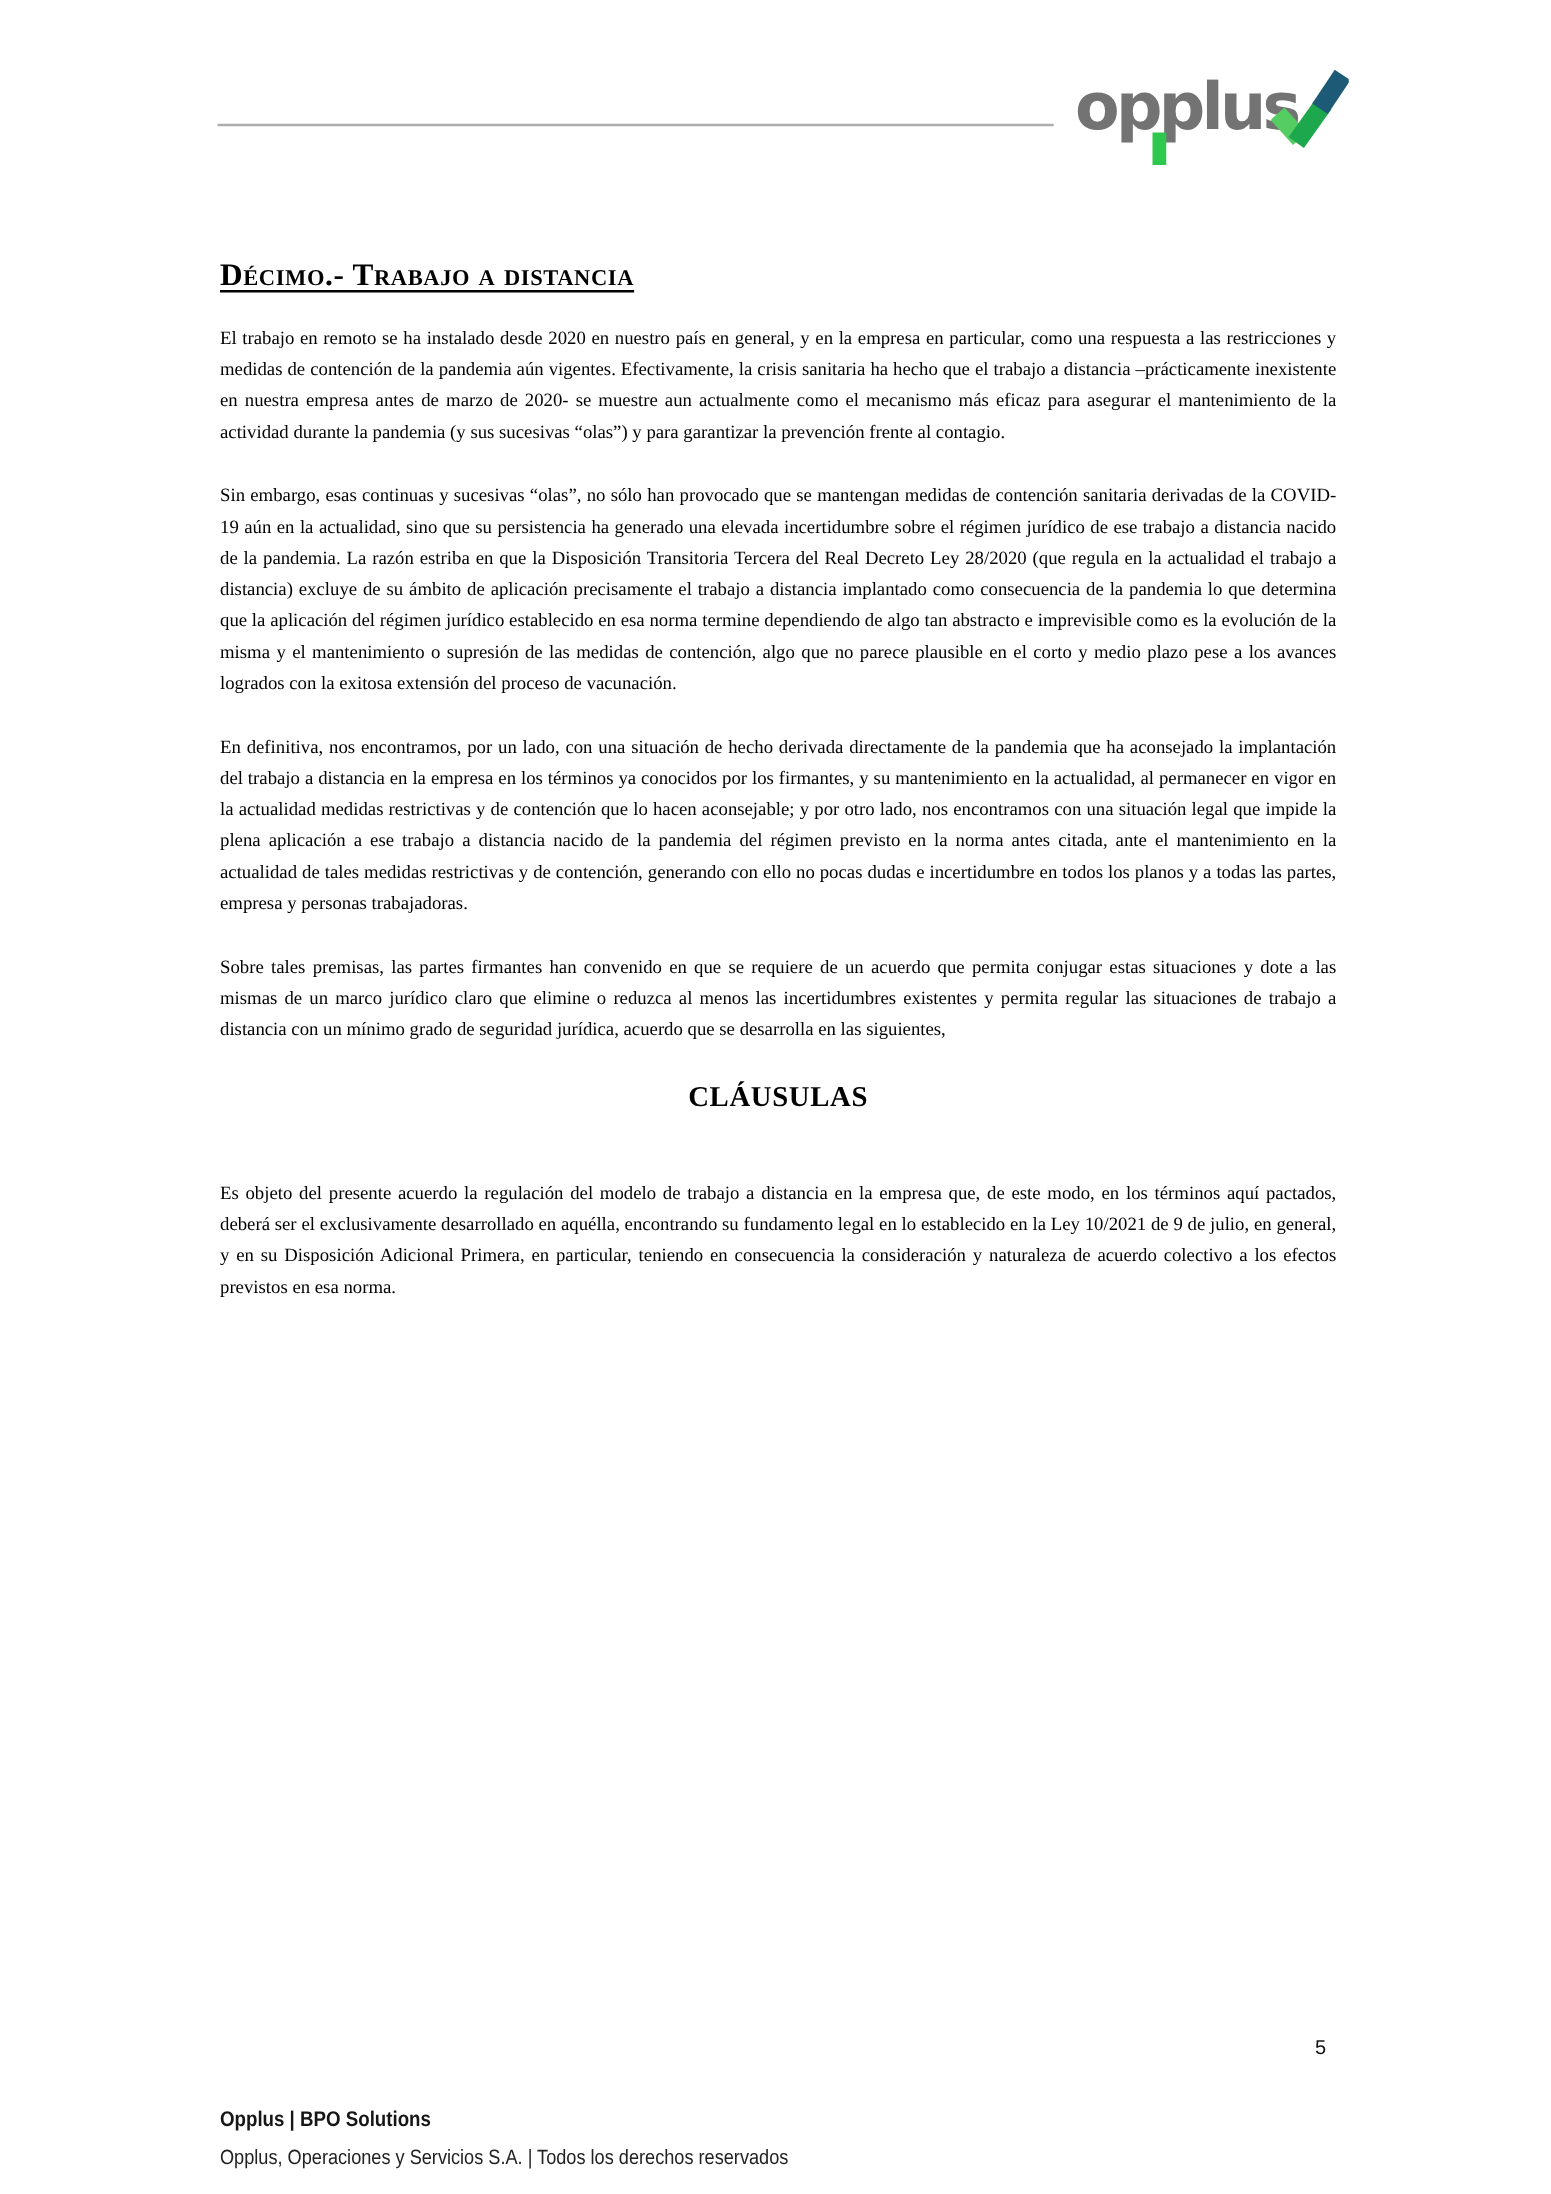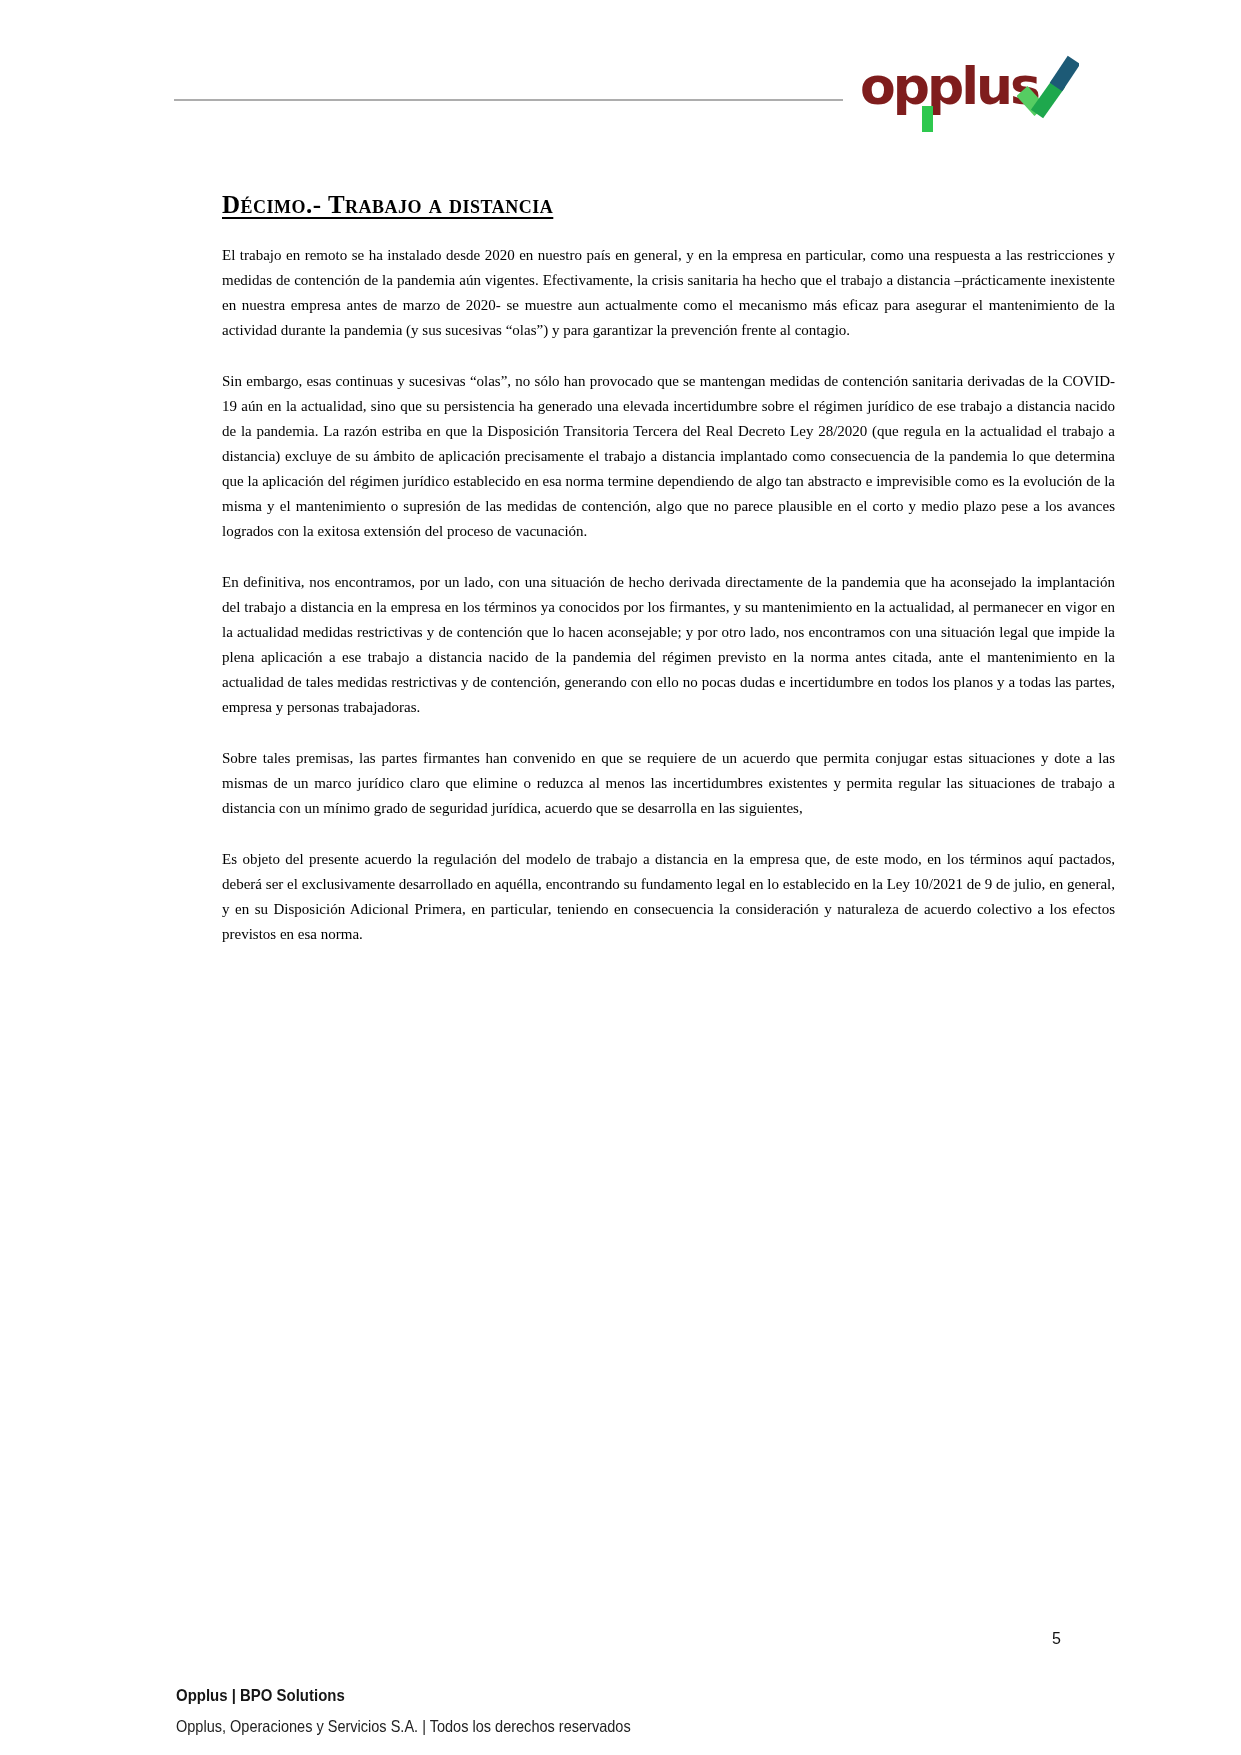--- a/index.html
+++ b/index.html
@@ -12,31 +12,31 @@
     position:absolute;left:174px;top:99px;width:669px;height:2px;
     background:#adadad;
   }
   .logo{
     position:absolute;left:860px;top:40px;width:215px;height:100px;
   }
   .logo-text{
     position:absolute;left:0;top:20px;
     font-family:"DejaVu Sans","Liberation Sans",sans-serif;
     font-weight:bold;font-size:52px;line-height:1;letter-spacing:-3px;
-    color:#7f1d1d;
+    color:#737373;
   }
   .logo-green-block{
     position:absolute;left:62px;top:66px;width:11px;height:26px;
   }
   .logo-check{
     position:absolute;left:157px;top:14px;
   }
   
   .content{
-    position:absolute;left:176px;top:189px;width:893px;margin-left:46px;
+    position:absolute;left:176px;top:205px;width:893px;
   }
   .doc-heading{
     font-size:25px;font-weight:bold;font-variant:small-caps;
     line-height:32px;margin:0 0 22px 0;
     text-decoration:underline;text-decoration-thickness:2px;text-underline-offset:4px;
     letter-spacing:0.5px;
   }
   .para{
     font-size:15px;line-height:25px;text-align:justify;
     margin:0 0 26px 0;
@@ -84,20 +84,21 @@
 </div>
 
 <div class="content">
   <h1 class="doc-heading">Décimo.- Trabajo a distancia</h1>
 
   <p class="para">El trabajo en remoto se ha instalado desde 2020 en nuestro país en general, y en la empresa en particular, como una respuesta a las restricciones y medidas de contención de la pandemia aún vigentes. Efectivamente, la crisis sanitaria ha hecho que el trabajo a distancia –prácticamente inexistente en nuestra empresa antes de marzo de 2020- se muestre aun actualmente como el mecanismo más eficaz para asegurar el mantenimiento de la actividad durante la pandemia (y sus sucesivas “olas”) y para garantizar la prevención frente al contagio.</p>
   <p class="para">Sin embargo, esas continuas y sucesivas “olas”, no sólo han provocado que se mantengan medidas de contención sanitaria derivadas de la COVID-19 aún en la actualidad, sino que su persistencia ha generado una elevada incertidumbre sobre el régimen jurídico de ese trabajo a distancia nacido de la pandemia. La razón estriba en que la Disposición Transitoria Tercera del Real Decreto Ley 28/2020 (que regula en la actualidad el trabajo a distancia) excluye de su ámbito de aplicación precisamente el trabajo a distancia implantado como consecuencia de la pandemia lo que determina que la aplicación del régimen jurídico establecido en esa norma termine dependiendo de algo tan abstracto e imprevisible como es la evolución de la misma y el mantenimiento o supresión de las medidas de contención, algo que no parece plausible en el corto y medio plazo pese a los avances logrados con la exitosa extensión del proceso de vacunación.</p>
   <p class="para">En definitiva, nos encontramos, por un lado, con una situación de hecho derivada directamente de la pandemia que ha aconsejado la implantación del trabajo a distancia en la empresa en los términos ya conocidos por los firmantes, y su mantenimiento en la actualidad, al permanecer en vigor en la actualidad medidas restrictivas y de contención que lo hacen aconsejable; y por otro lado, nos encontramos con una situación legal que impide la plena aplicación a ese trabajo a distancia nacido de la pandemia del régimen previsto en la norma antes citada, ante el mantenimiento en la actualidad de tales medidas restrictivas y de contención, generando con ello no pocas dudas e incertidumbre en todos los planos y a todas las partes, empresa y personas trabajadoras.</p>
   <p class="para">Sobre tales premisas, las partes firmantes han convenido en que se requiere de un acuerdo que permita conjugar estas situaciones y dote a las mismas de un marco jurídico claro que elimine o reduzca al menos las incertidumbres existentes y permita regular las situaciones de trabajo a distancia con un mínimo grado de seguridad jurídica, acuerdo que se desarrolla en las siguientes,</p>
 
+  <div class="clausulas-title">CLÁUSULAS</div>
 
 
   <p class="para">Es objeto del presente acuerdo la regulación del modelo de trabajo a distancia en la empresa que, de este modo, en los términos aquí pactados, deberá ser el exclusivamente desarrollado en aquélla, encontrando su fundamento legal en lo establecido en la Ley 10/2021 de 9 de julio, en general, y en su Disposición Adicional Primera, en particular, teniendo en consecuencia la consideración y naturaleza de acuerdo colectivo a los efectos previstos en esa norma.</p>
 </div>
 
 <div class="page-number">5</div>
 <div class="footer-bold">Opplus | BPO Solutions</div>
 <div class="footer-reg">Opplus, Operaciones y Servicios S.A. | Todos los derechos reservados</div>
 
 </body></html>

